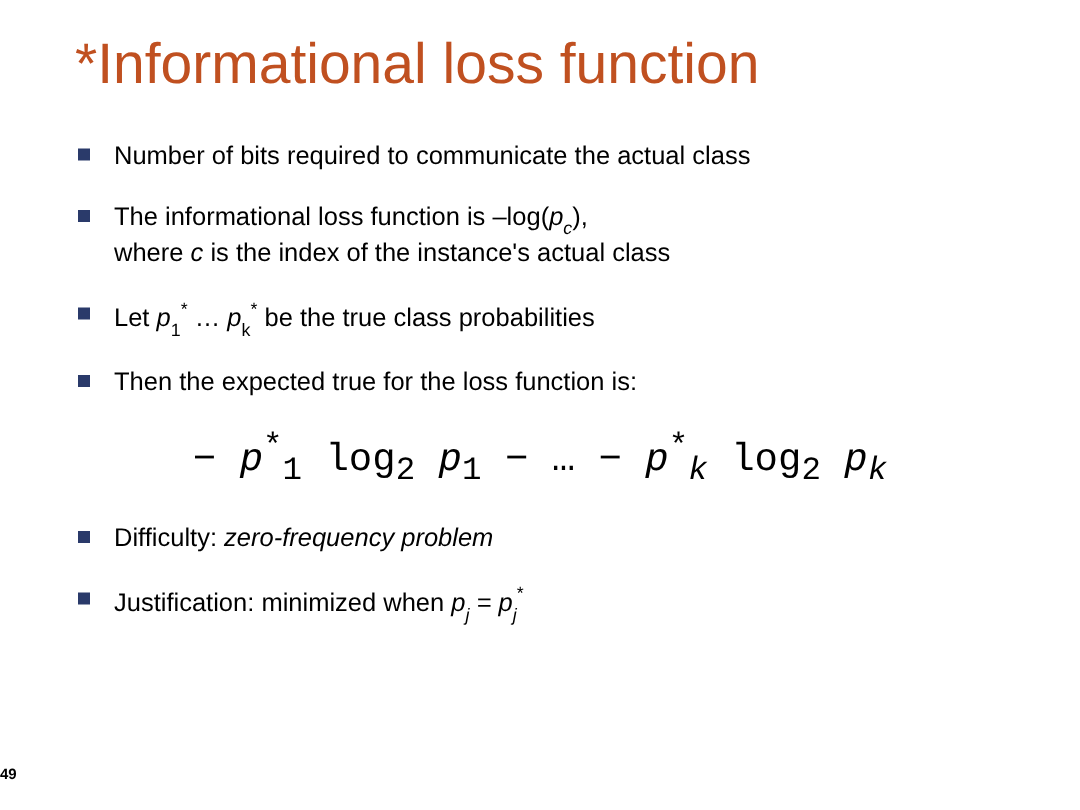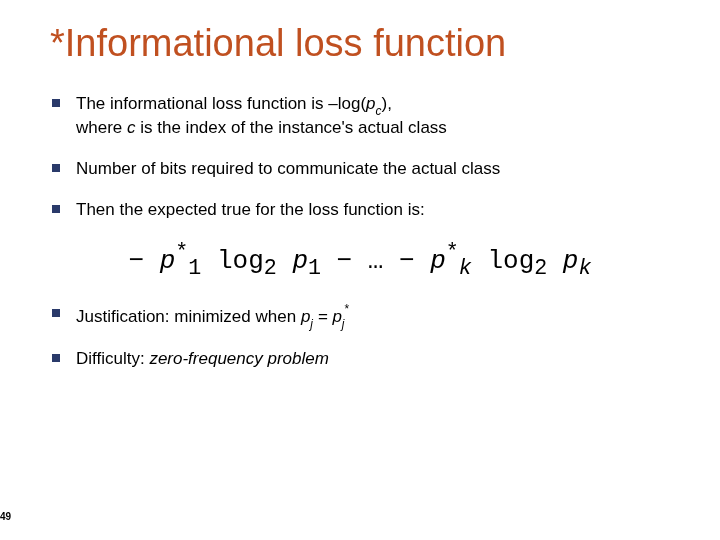--- a/index.html
+++ b/index.html
@@ -76,45 +76,48 @@
 </head>
 <body>
 
 <div class="slide">
 
   <h1 class="title">*Informational loss function</h1>
 
   <ul class="bullets">
 
     <li>
+      <span>Number of bits required to communicate the actual class</span>
+    </li>
+
+    <li>
       <span>The informational loss function is –log(</span><span class="italic">p</span><span class="italic sub">c</span><span>),</span><br>
       <span>where </span><span class="italic">c</span><span> is the index of the instance's actual class</span>
     </li>
 
     <li>
-      <span>Number of bits required to communicate the actual class</span>
+      <span>Let </span><span class="italic">p</span><span class="sub">1</span><span class="sup">*</span><span> … </span><span class="italic">p</span><span class="sub">k</span><span class="sup">*</span><span> be the true class probabilities</span>
     </li>
-
 
     <li>
       <span>Then the expected true for the loss function is:</span>
     </li>
   </ul>
 
   <div class="formula-block">
     <span class="formula">
       <span class="rm">− </span><span>p</span><sup class="up">*</sup><sub class="up">1</sub><span> </span><span class="rm">log</span><sub class="up">2</sub><span> </span><span>p</span><sub class="up">1</sub><span class="rm"> − … − </span><span>p</span><sup class="up">*</sup><sub>k</sub><span> </span><span class="rm">log</span><sub class="up">2</sub><span> </span><span>p</span><sub>k</sub>
     </span>
   </div>
 
   <ul class="bullets">
     <li>
-      <span>Justification: minimized when </span><span class="italic">p</span><span class="italic sub">j</span><span class="italic"> = </span><span class="italic">p</span><span class="italic sub">j</span><span class="sup">*</span>
+      <span>Difficulty: </span><span class="italic">zero-frequency problem</span>
     </li>
 
     <li>
-      <span>Difficulty: </span><span class="italic">zero-frequency problem</span>
+      <span>Justification: minimized when </span><span class="italic">p</span><span class="italic sub">j</span><span class="italic"> = </span><span class="italic">p</span><span class="italic sub">j</span><span class="sup">*</span>
     </li>
   </ul>
 
   <div class="page-num">49</div>
 
 </div>
 
 </body></html>

